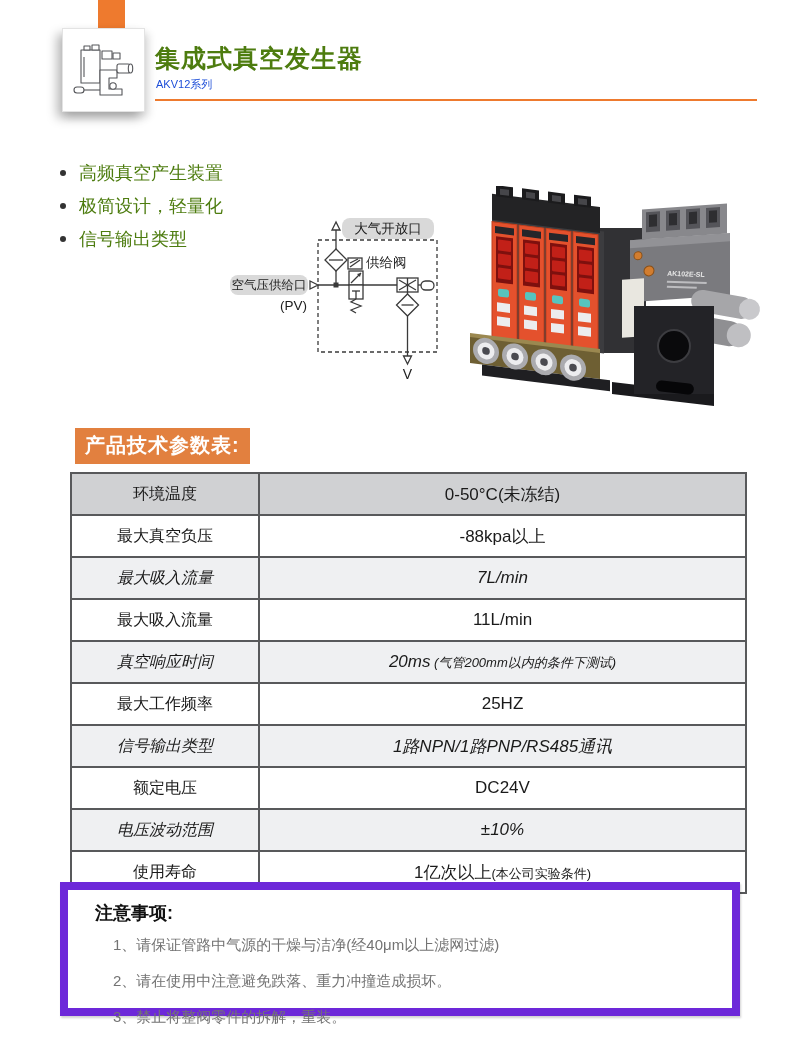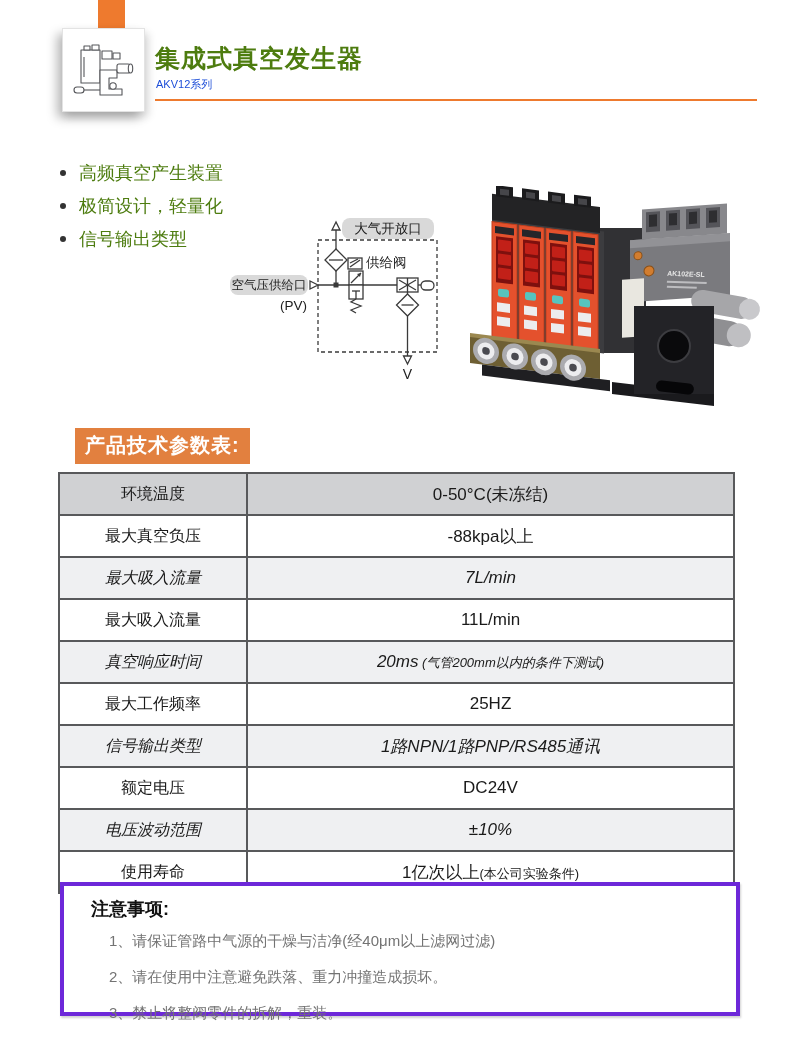--- a/index.html
+++ b/index.html
@@ -18,29 +18,29 @@
   .features li{display:flex;align-items:center;height:33px;font-size:18px;color:#4d7c0f;}
   .feature-dot{width:6px;height:6px;border-radius:50%;background:#333;margin-right:13px;flex:none;}
 
   .diagram{position:absolute;left:222px;top:211px;}
   .diagram text{font-family:"Liberation Sans","DejaVu Sans",sans-serif;fill:#1d1d1d;}
   .photo{position:absolute;left:462px;top:186px;}
 
   .badge{position:absolute;left:75px;top:428px;background:#E2803F;color:#fff;
     font-size:20px;font-weight:bold;padding:4px 10px 5px 10px;letter-spacing:1px;}
 
-  table.spec{position:absolute;left:58px;top:472px;width:677px;border-collapse:collapse;table-layout:fixed;}
+  table.spec{position:absolute;left:70px;top:472px;width:677px;border-collapse:collapse;table-layout:fixed;}
   table.spec td{border:2px solid #58595B;height:38px;text-align:center;vertical-align:middle;color:#1a1a1a;}
   td.param{width:184px;font-size:16px;}
   td.value{font-size:17px;}
   .note-small{font-size:13px;}
   tr.hdr td{background:#D0D1D3;}
   tr.stripe td{background:#EFF0F2;font-style:italic;}
 
-  .notes{position:absolute;left:60px;top:882px;width:680px;height:134px;border:4px solid #6d28d9;
+  .notes{position:absolute;left:60px;top:882px;width:680px;height:134px;border:8px solid #6d28d9;
     box-sizing:border-box;background:#fff;box-shadow:1px 2px 2px rgba(0,0,0,.18);}
   .notes h3{margin:11px 0 2px 27px;font-size:18px;color:#111;}
   .notes p{margin:0 0 0 45px;font-size:15px;color:#737373;line-height:36px;}
 </style>
 </head>
 <body>
 
 <div class="page">
 
   <div class="ribbon"></div>

